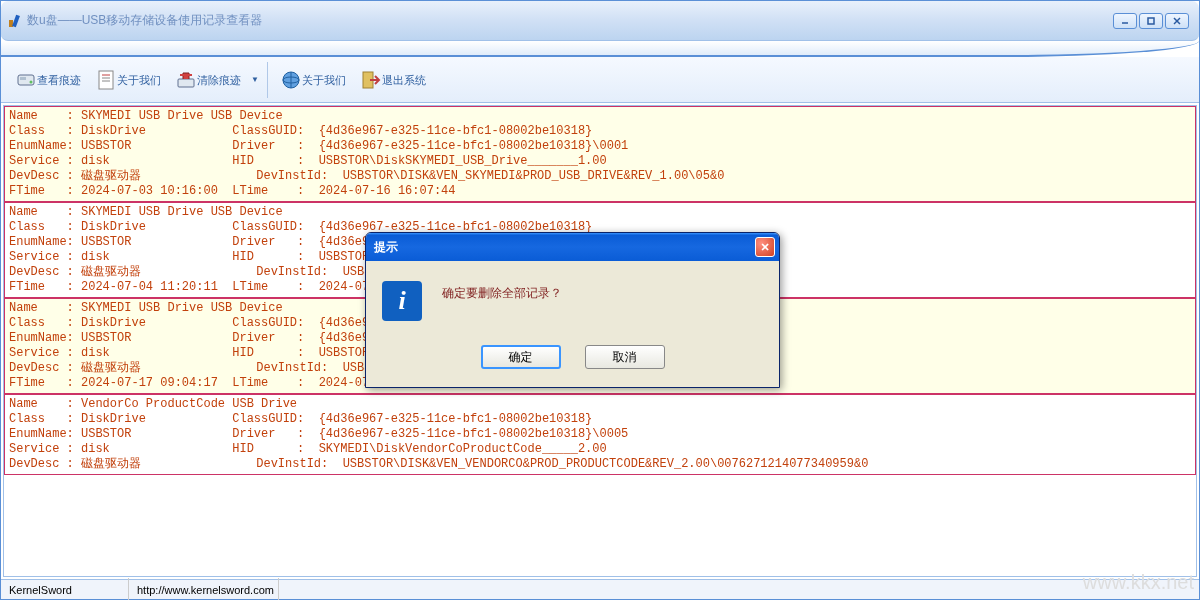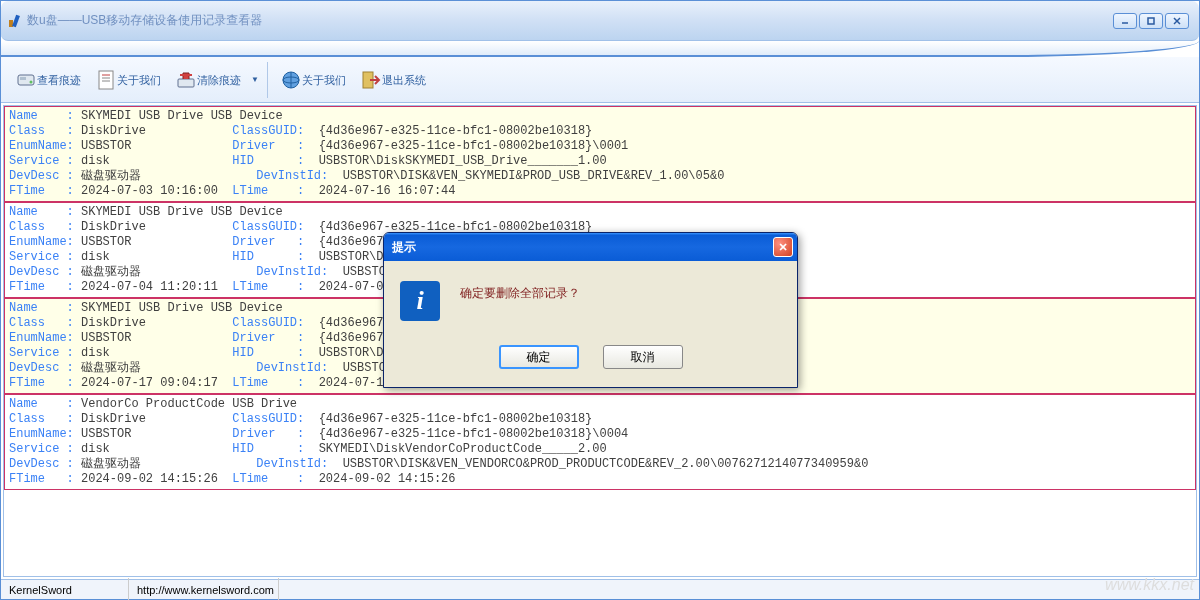--- a/index.html
+++ b/index.html
@@ -15,37 +15,37 @@
 .tool-btn { display: flex; flex-direction: row; align-items: center; justify-content: center; padding: 2px 6px; height: 42px; cursor: pointer; border-radius: 3px; min-width: 44px;}
 .tool-btn .ticon { width: 22px; height: 22px; display: flex; align-items: center; justify-content: center; font-size: 18px;}
 .tool-btn .tlabel { font-size: 11px; color: #3060a0; margin-top: 1px;}
 .tool-sep { width: 1px; height: 36px; background: #b0c8e8; margin: 0 4px;}
 .dropdown-arrow { font-size: 8px; color: #3060a0; margin-left: 2px; cursor: pointer; padding: 10px 2px;}
 .content { flex: 1; overflow-y: auto; background: #fff; border: 1px solid #a0c0e8; margin: 2px; }
 .record { border: 1px solid #cc3366; margin: 0; padding: 2px 4px; font-family: "Courier New", monospace; font-size: 12px; line-height: 1.25;}
 .record.active { background: #ffffe8; }
 .record.nonactive { background: #fff; }
 .record .row { white-space: pre; }
-.lbl { color: #3b82f6; }
-.val { color: #404040; }
+.lbl { color: #c2410c; }
+.val { color: #c2410c; }
 .footer { height: 20px; border-top: 1px solid #a0c0e8; display: flex; align-items: center; font-size: 11px; background: #f0f4fb;}
 .footer .cell { padding: 12px 8px; border-right: 1px solid #ccc; height: 100%; display: flex; align-items: center;}
 .footer .cell.first { width: 128px; }
 .footer .cell.second { width: 150px; }
-.dialog { position: absolute; left: 383px; top: 232px; width: 415px; background: #ece9d8; border: 1px solid #0a246a; box-shadow: 2px 2px 8px rgba(0,0,0,0.4); border-radius: 6px 6px 0 0;}
+.dialog { position: absolute; left: 365px; top: 232px; width: 415px; background: #ece9d8; border: 1px solid #0a246a; box-shadow: 2px 2px 8px rgba(0,0,0,0.4); border-radius: 6px 6px 0 0;}
 .dialog-title { height: 28px; background: linear-gradient(to bottom, #3a95ff 0%, #0a5cd6 8%, #1668e0 50%, #0a5cd6 100%); border-radius: 5px 5px 0 0; display: flex; align-items: center; padding: 0 4px 0 8px; color: #fff; font-weight: bold; font-size: 12px;}
 .dialog-title .dtxt { flex: 1; }
 .dialog-close { width: 20px; height: 20px; background: radial-gradient(circle at 30% 30%, #ff9080, #d04020); border: 1px solid #fff; border-radius: 3px; display: flex; align-items: center; justify-content: center; color: #fff; font-size: 11px; cursor: pointer; font-weight: bold;}
 .dialog-body { padding: 20px 16px 18px 16px; display: flex; align-items: flex-start; gap: 20px;}
 .info-icon { width: 40px; height: 40px; background: #1060c0; border-radius: 4px; display: flex; align-items: center; justify-content: center; color: #fff; font-family: Georgia, serif; font-style: italic; font-weight: bold; font-size: 26px;}
 .dialog-msg { font-size: 12px; color: #7f1d1d; padding-top: 4px;}
 .dialog-btns { display: flex; justify-content: center; gap: 24px; padding: 6px 0 18px 0;}
 .dbtn { width: 80px; height: 24px; background: linear-gradient(to bottom, #fff, #e8e8e0); border: 1px solid #888; border-radius: 3px; font-size: 12px; cursor: pointer; display: flex; align-items: center; justify-content: center;}
 .dbtn.primary { border: 2px solid #3a95ff; }
-.watermark { position: absolute; right: 6px; bottom: 6px; color: #ddd; font-size: 16px; font-style: italic; pointer-events: none;}
+.watermark { position: absolute; right: 6px; bottom: 6px; color: #ddd; font-size: 20px; pointer-events: none;}
 </style>
 </head>
 <body>
 
 <div class="window">
   <div class="titlebar">
     <span class="icon">
       <svg width="14" height="14" viewBox="0 0 14 14">
           <rect x="1" y="6" width="4" height="7" fill="#c08020"></rect>
           <rect x="6" y="1" width="4" height="12" fill="#2060c0" transform="rotate(20 8 7)"></rect>
@@ -151,24 +151,23 @@
         <div class="row"><span class="lbl">Name    :</span> <span class="val">SKYMEDI USB Drive USB Device</span></div>
         <div class="row"><span class="lbl">Class   :</span> <span class="val">DiskDrive           </span> <span class="lbl">ClassGUID:</span>  <span class="val">{4d36e967-e325-11ce-bfc1-08002be10318}</span></div>
         <div class="row"><span class="lbl">EnumName:</span> <span class="val">USBSTOR             </span> <span class="lbl">Driver   :</span>  <span class="val">{4d36e967-e325-11ce-bfc1-08002be10318}\0003</span></div>
         <div class="row"><span class="lbl">Service :</span> <span class="val">disk                </span> <span class="lbl">HID      :</span>  <span class="val">USBSTOR\DiskSKYMEDI_USB_Drive_______1.00</span></div>
         <div class="row"><span class="lbl">DevDesc :</span> <span class="val">磁盘驱动器               </span> <span class="lbl">DevInstId:</span>  <span class="val">USBSTOR\DISK&amp;VEN_SKYMEDI&amp;PROD_USB_DRIVE&amp;REV_1.00\7&amp;2C&amp;0</span></div>
         <div class="row"><span class="lbl">FTime   :</span> <span class="val">2024-07-17 09:04:17 </span> <span class="lbl">LTime    :</span>  <span class="val">2024-07-17 09:04:17</span></div>
       </div>
       <div class="record nonactive">
         <div class="row"><span class="lbl">Name    :</span> <span class="val">VendorCo ProductCode USB Drive</span></div>
         <div class="row"><span class="lbl">Class   :</span> <span class="val">DiskDrive           </span> <span class="lbl">ClassGUID:</span>  <span class="val">{4d36e967-e325-11ce-bfc1-08002be10318}</span></div>
-        <div class="row"><span class="lbl">EnumName:</span> <span class="val">USBSTOR             </span> <span class="lbl">Driver   :</span>  <span class="val">{4d36e967-e325-11ce-bfc1-08002be10318}\0004</span></div>
+        <div class="row"><span class="lbl">EnumName:</span> <span class="val">USBSTOR             </span> <span class="lbl">Driver   :</span>  <span class="val">{4d36e967-e325-11ce-bfc1-08002be10318}\0005</span></div>
         <div class="row"><span class="lbl">Service :</span> <span class="val">disk                </span> <span class="lbl">HID      :</span>  <span class="val">SKYMEDI\DiskVendorCoProductCode_____2.00</span></div>
         <div class="row"><span class="lbl">DevDesc :</span> <span class="val">磁盘驱动器               </span> <span class="lbl">DevInstId:</span>  <span class="val">USBSTOR\DISK&amp;VEN_VENDORCO&amp;PROD_PRODUCTCODE&amp;REV_2.00\0076271214077340959&amp;0</span></div>
-        <div class="row"><span class="lbl">FTime   :</span> <span class="val">2024-09-02 14:15:26 </span> <span class="lbl">LTime    :</span>  <span class="val">2024-09-02 14:15:26</span></div>
       </div>
     </div>
 
   <div class="footer">
     <div class="cell first">KernelSword</div>
     <div class="cell second">http://www.kernelsword.com</div>
   </div>
 </div>
 
 <div class="dialog">

